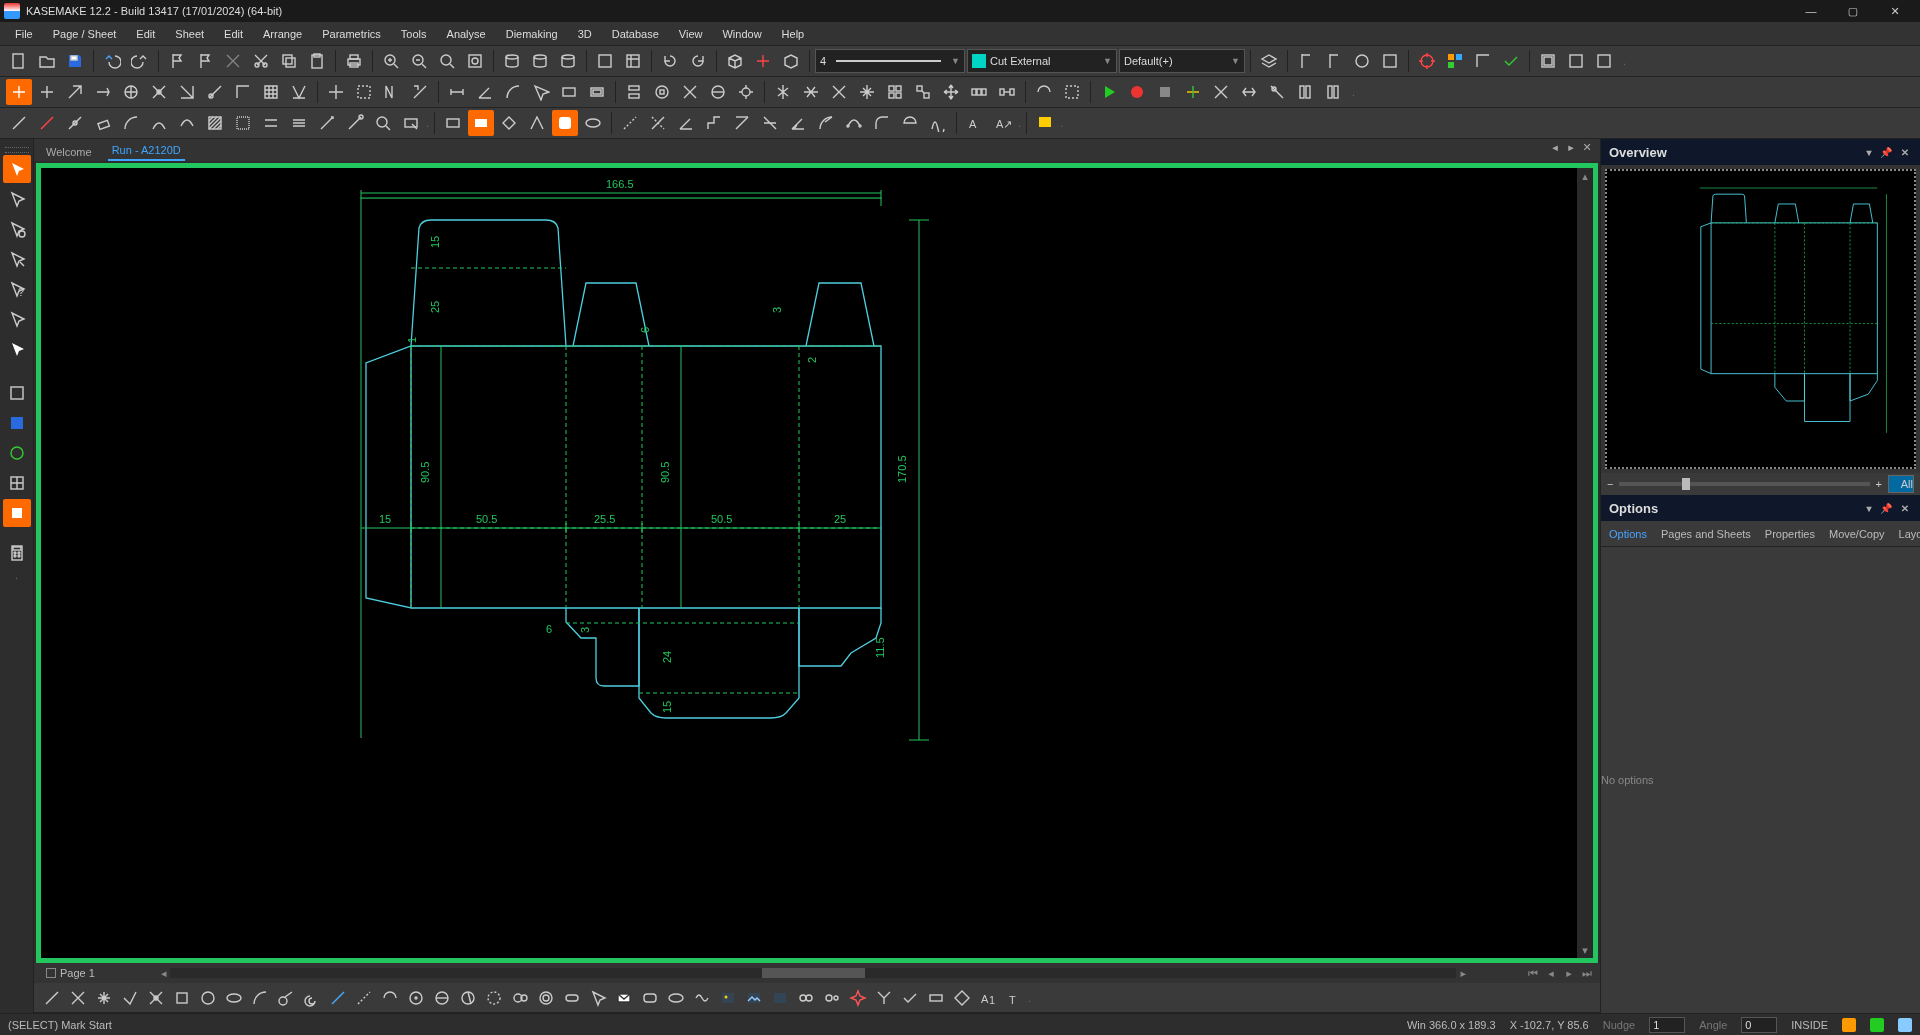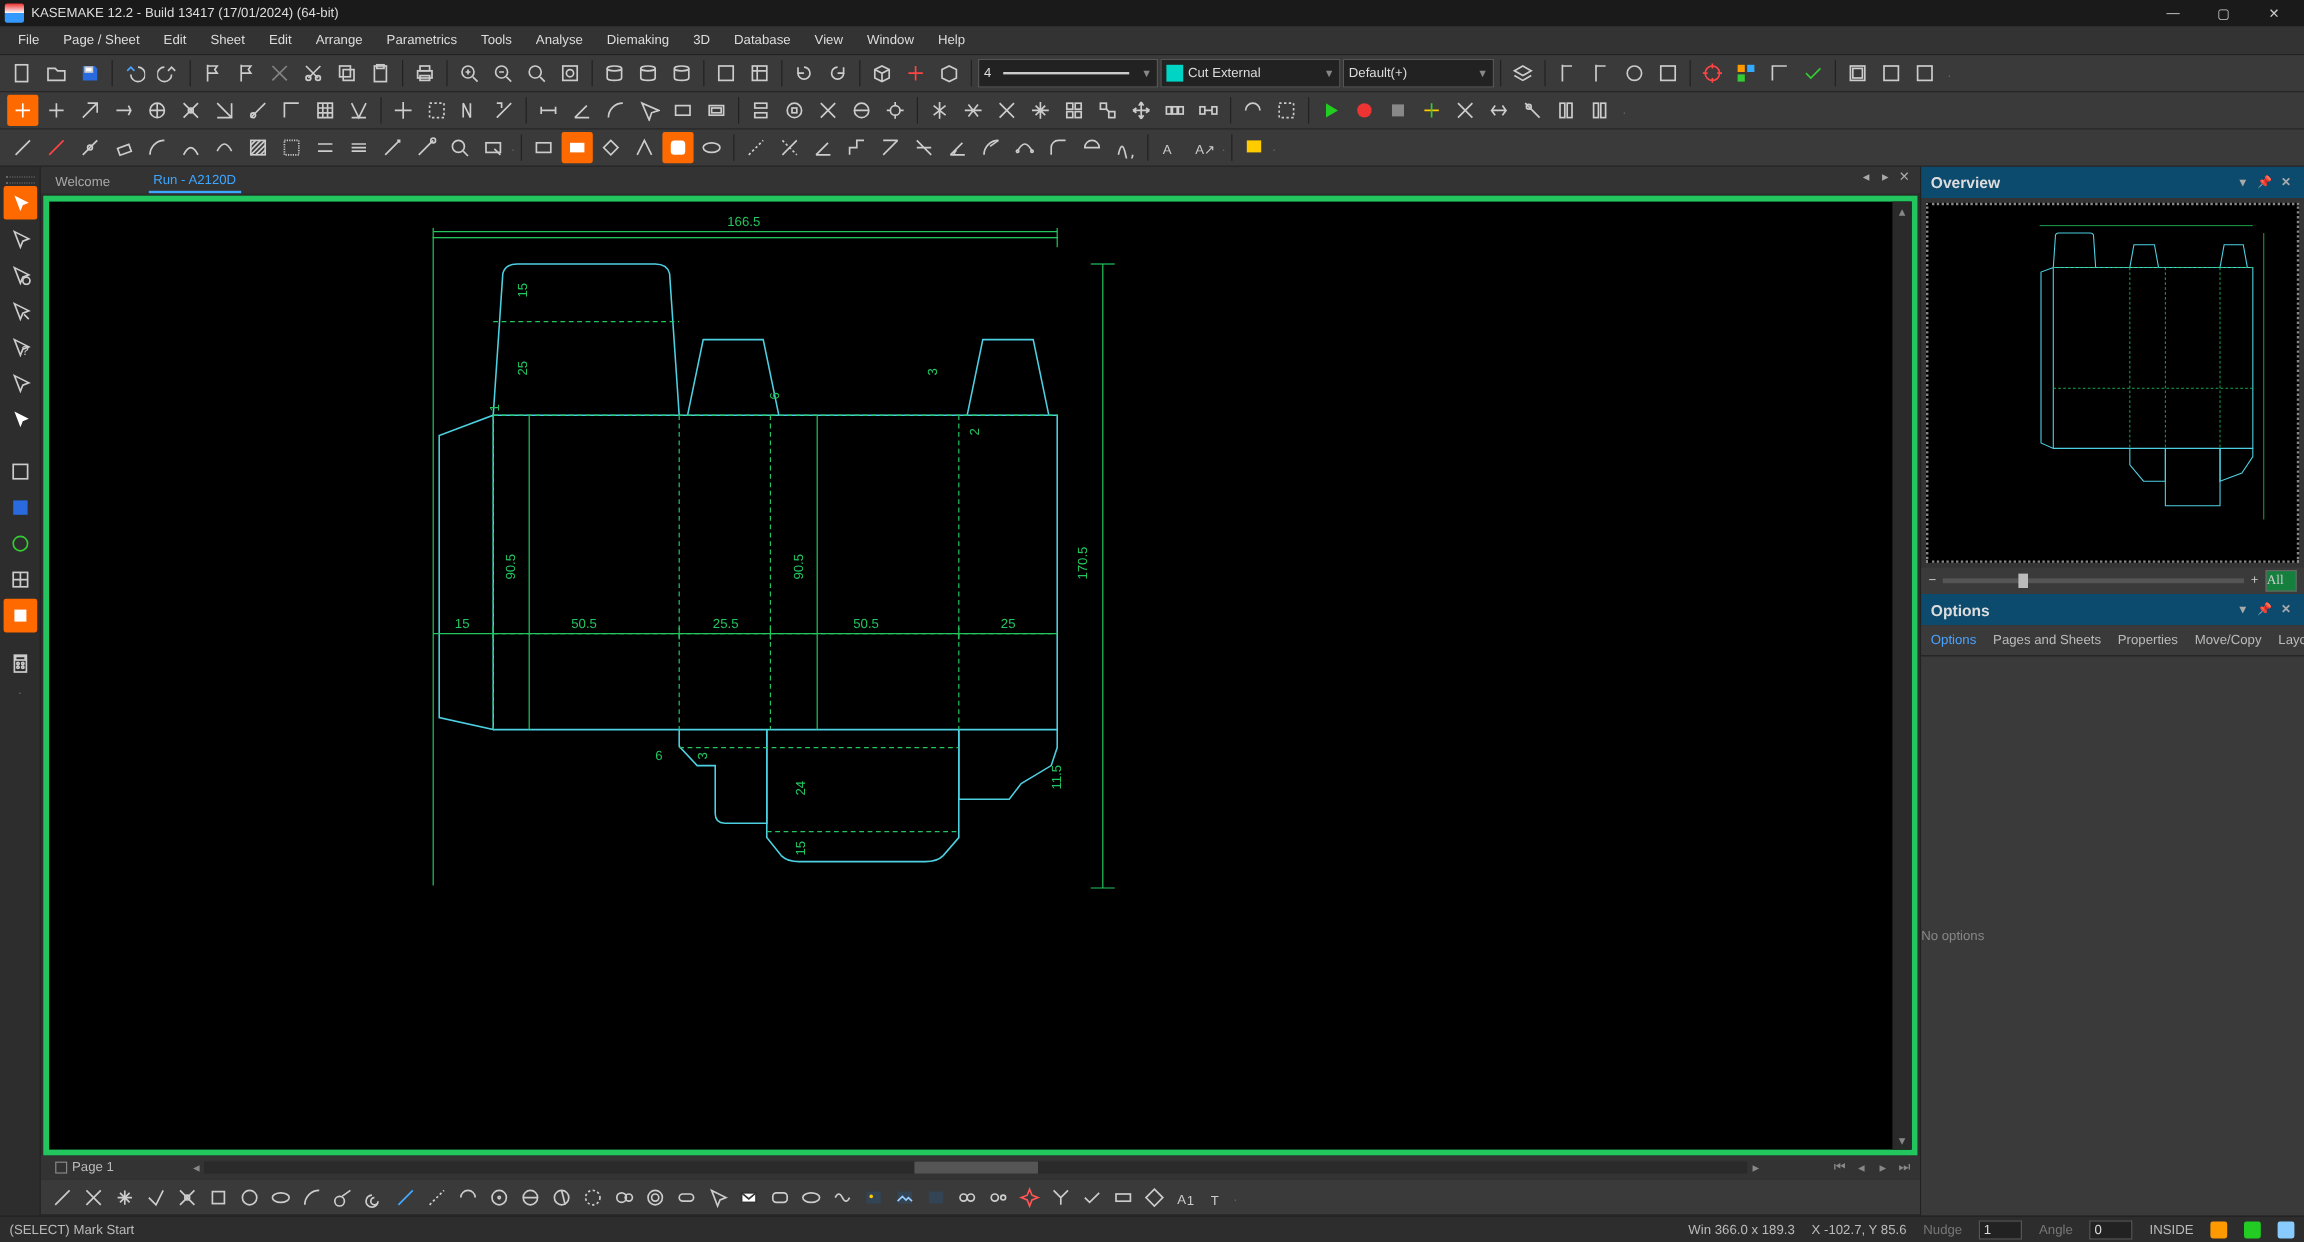--- a/index.html
+++ b/index.html
@@ -60,45 +60,45 @@
 .tbtn.filled svg{stroke:#fff;}
 .sep{width:1px;height:22px;background:#222;margin:0 3px;}
 .combo{height:24px;background:#222;border:1px solid #555;display:flex;align-items:center;padding:0 4px;color:#ddd;min-width:60px;gap:4px;}
 .combo .sw{width:14px;height:14px;}
 .combo .arrow{margin-left:auto;color:#888;font-size:9px;}
 
 .mainrow{flex:1;display:flex;min-height:0;}
 .leftbar{width:34px;background:#2d2d2d;display:flex;flex-direction:column;gap:2px;padding-top:8px;align-items:center;border-right:1px solid #222;}
 .leftbar .tbtn{width:28px;height:28px;}
 .centercol{flex:1;display:flex;flex-direction:column;min-width:0;}
-.doc-tabs{height:22px;background:#333;display:flex;align-items:flex-end;padding:0 8px;gap:28px;color:#aaa;position:relative;}
+.doc-tabs{height:22px;background:#333;display:flex;align-items:flex-end;padding:0 8px;gap:12px;color:#aaa;position:relative;}
 .doc-tabs .tab{padding:3px 4px;cursor:default;}
 .doc-tabs .tab.active{color:#3da6ff;border-bottom:2px solid #3da6ff;}
 .doc-tabs .navbtns{position:absolute;right:6px;top:2px;display:flex;gap:2px;color:#aaa;}
 .doc-tabs .navbtns span{width:14px;text-align:center;}
 .canvaswrap{flex:1;position:relative;background:#000;border:5px solid #22c55e;margin:2px 2px 0 2px;}
 .canvaswrap .vsb{position:absolute;right:0;top:0;width:16px;bottom:0;background:#2a2a2a;display:flex;flex-direction:column;align-items:center;}
 .canvaswrap .vsb .arr{height:16px;width:16px;display:flex;align-items:center;justify-content:center;color:#888;}
 .canvaswrap .vsb .track{flex:1;position:relative;width:16px;}
 .canvaswrap svg.drawing{position:absolute;left:0;top:0;}
 .page-tab-row{height:20px;background:#333;display:flex;align-items:center;padding:0 6px;color:#bbb;position:relative;}
 .page-tab-row .pt{display:flex;align-items:center;gap:4px;padding:2px 6px;}
 .page-tab-row .pt .chk{width:10px;height:10px;border:1px solid #888;}
 .page-tab-row .navset{margin-left:auto;display:flex;gap:4px;color:#888;}
 .page-tab-row .navset span{width:14px;text-align:center;}
 
 .rightcol{width:320px;background:#343434;display:flex;flex-direction:column;border-left:1px solid #222;}
-.panel-title{height:26px;display:flex;align-items:center;padding:0 8px;color:#ddd;font-size:13px;font-weight:600;background:#0c4a6e;}
+.panel-title{height:26px;display:flex;align-items:center;padding:0 8px;color:#ddd;font-size:13px;font-weight:600;background:#0f172a;}
 .panel-title .pbtns{margin-left:auto;display:flex;gap:4px;color:#aaa;font-size:10px;}
 .panel-title .pbtns span{width:14px;text-align:center;}
 .overview-body{height:300px;background:#000;border:2px dotted #888;margin:4px;position:relative;}
 .ov-zoomrow{height:22px;display:flex;align-items:center;padding:0 6px;gap:6px;background:#3a3a3a;}
 .ov-zoomrow .slider{flex:1;height:4px;background:#555;position:relative;}
 .ov-zoomrow .slider .knob{position:absolute;left:25%;top:-4px;width:8px;height:12px;background:#bbb;}
-.ov-zoomrow .btn{width:26px;height:18px;background:#15803d;display:flex;align-items:center;justify-content:flex-start;border:1px solid #666;font-family:Liberation Serif, serif;}
+.ov-zoomrow .btn{width:26px;height:18px;background:#0369a1;display:flex;align-items:center;justify-content:flex-end;border:1px solid #666;}
 .options-body{flex:1;background:#3a3a3a;display:flex;flex-direction:column;}
 .opt-tabs{height:26px;display:flex;align-items:center;gap:14px;padding:0 8px;border-bottom:1px solid #222;color:#bbb;overflow:hidden;}
 .opt-tabs .ot{cursor:default;white-space:nowrap;}
 .opt-tabs .ot.active{color:#4aa3ff;}
 .opt-content{flex:1;display:flex;align-items:center;color:#888;}
 
 .statusbar{height:22px;background:#2d2d2d;border-top:1px solid #222;display:flex;align-items:center;padding:0 8px;color:#bbb;gap:14px;}
 .statusbar .fill{flex:1;}
 .statusbar input{background:#222;border:1px solid #555;color:#ddd;width:36px;height:16px;padding:0 3px;font-size:11px;}
 .statusbar .led{width:14px;height:14px;border-radius:2px;}

